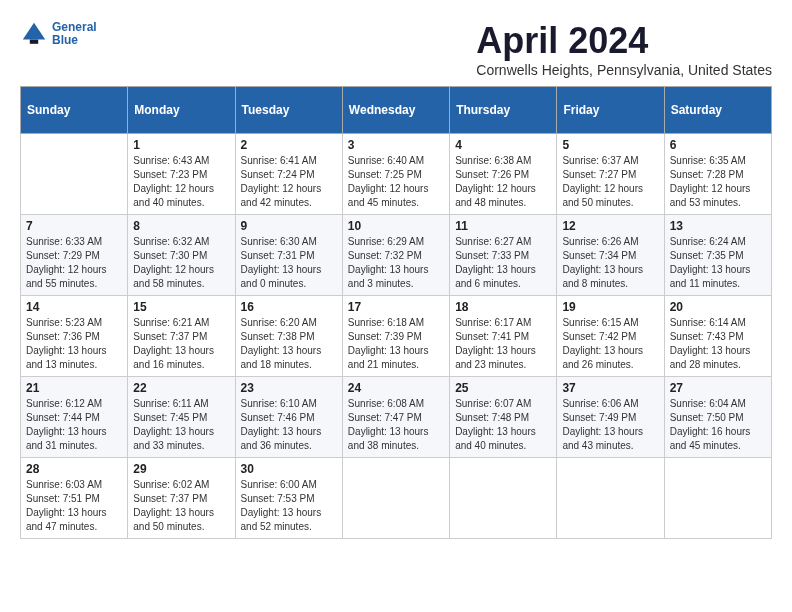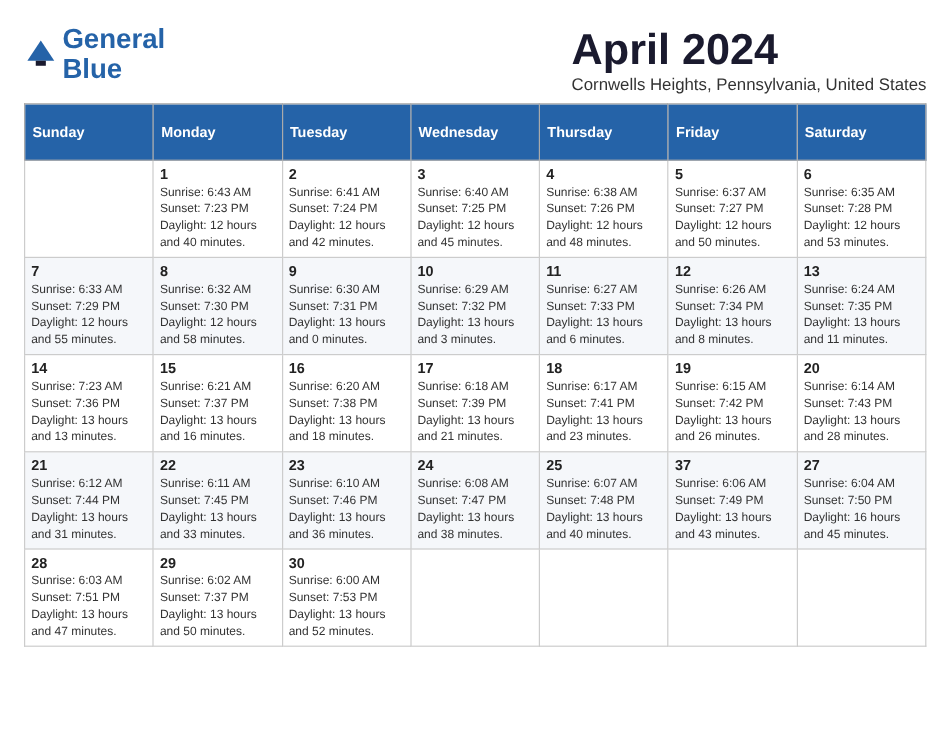--- a/index.html
+++ b/index.html
@@ -15,21 +15,21 @@
       justify-content: space-between;
       align-items: flex-start;
       margin-bottom: 4px;
     }
     .logo {
       display: flex;
       align-items: center;
       gap: 4px;
     }
     .logo-text {
-      font-size: 23px;
+      font-size: 12px;
       font-weight: bold;
       color: #1a1a2e;
       line-height: 1.1;
     }
     .logo-text span {
       color: #2563a8;
     }
     .logo-icon {
       width: 28px;
       height: 28px;
@@ -230,21 +230,21 @@
           <span>Sunrise: 6:24 AM</span><br>
           <span>Sunset: 7:35 PM</span><br>
           <span>Daylight: 13 hours and 11 minutes.</span>
         </div>
         </td>
       </tr>
       <tr>
         <td>
           <span class="day-num">14</span>
         <div class="day-info">
-          <span>Sunrise: 7:23 AM</span><br>
+          <span>Sunrise: 5:23 AM</span><br>
           <span>Sunset: 7:36 PM</span><br>
           <span>Daylight: 13 hours and 13 minutes.</span>
         </div>
         </td>
         <td>
           <span class="day-num">15</span>
         <div class="day-info">
           <span>Sunrise: 6:21 AM</span><br>
           <span>Sunset: 7:37 PM</span><br>
           <span>Daylight: 13 hours and 16 minutes.</span>

